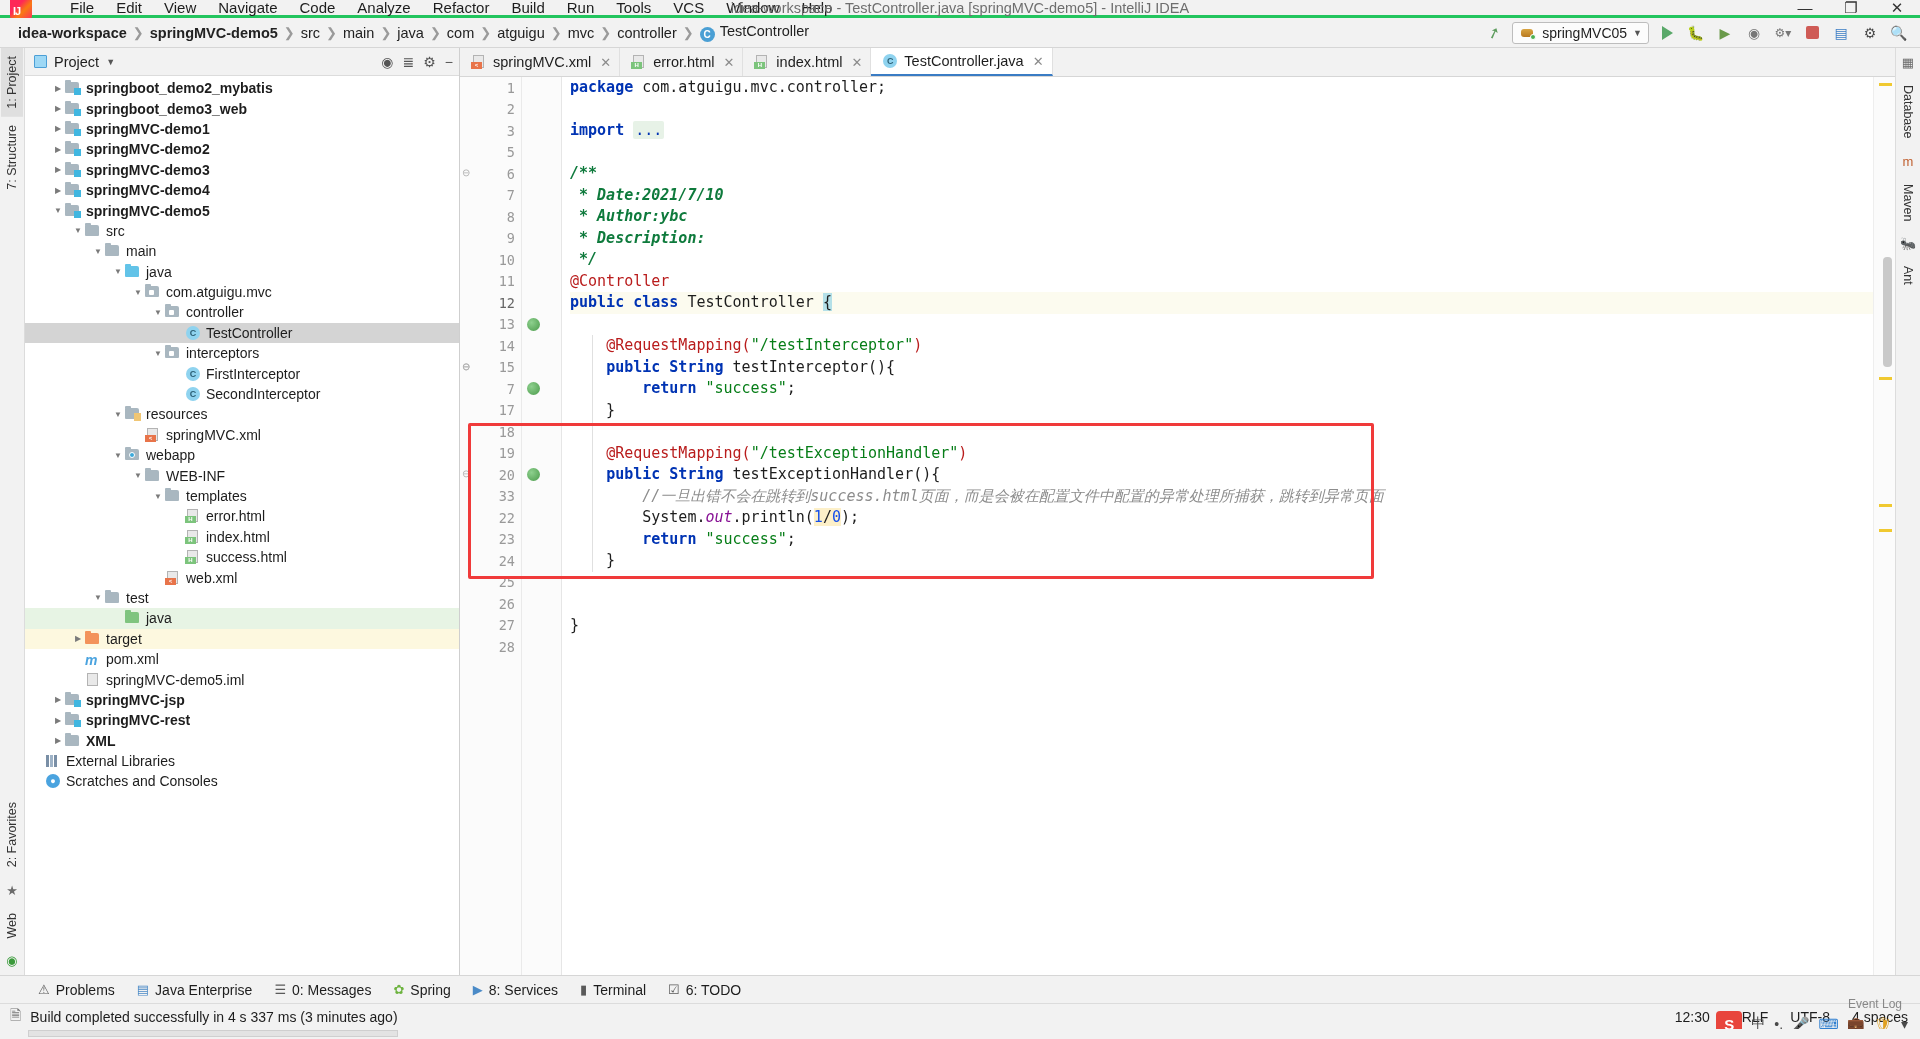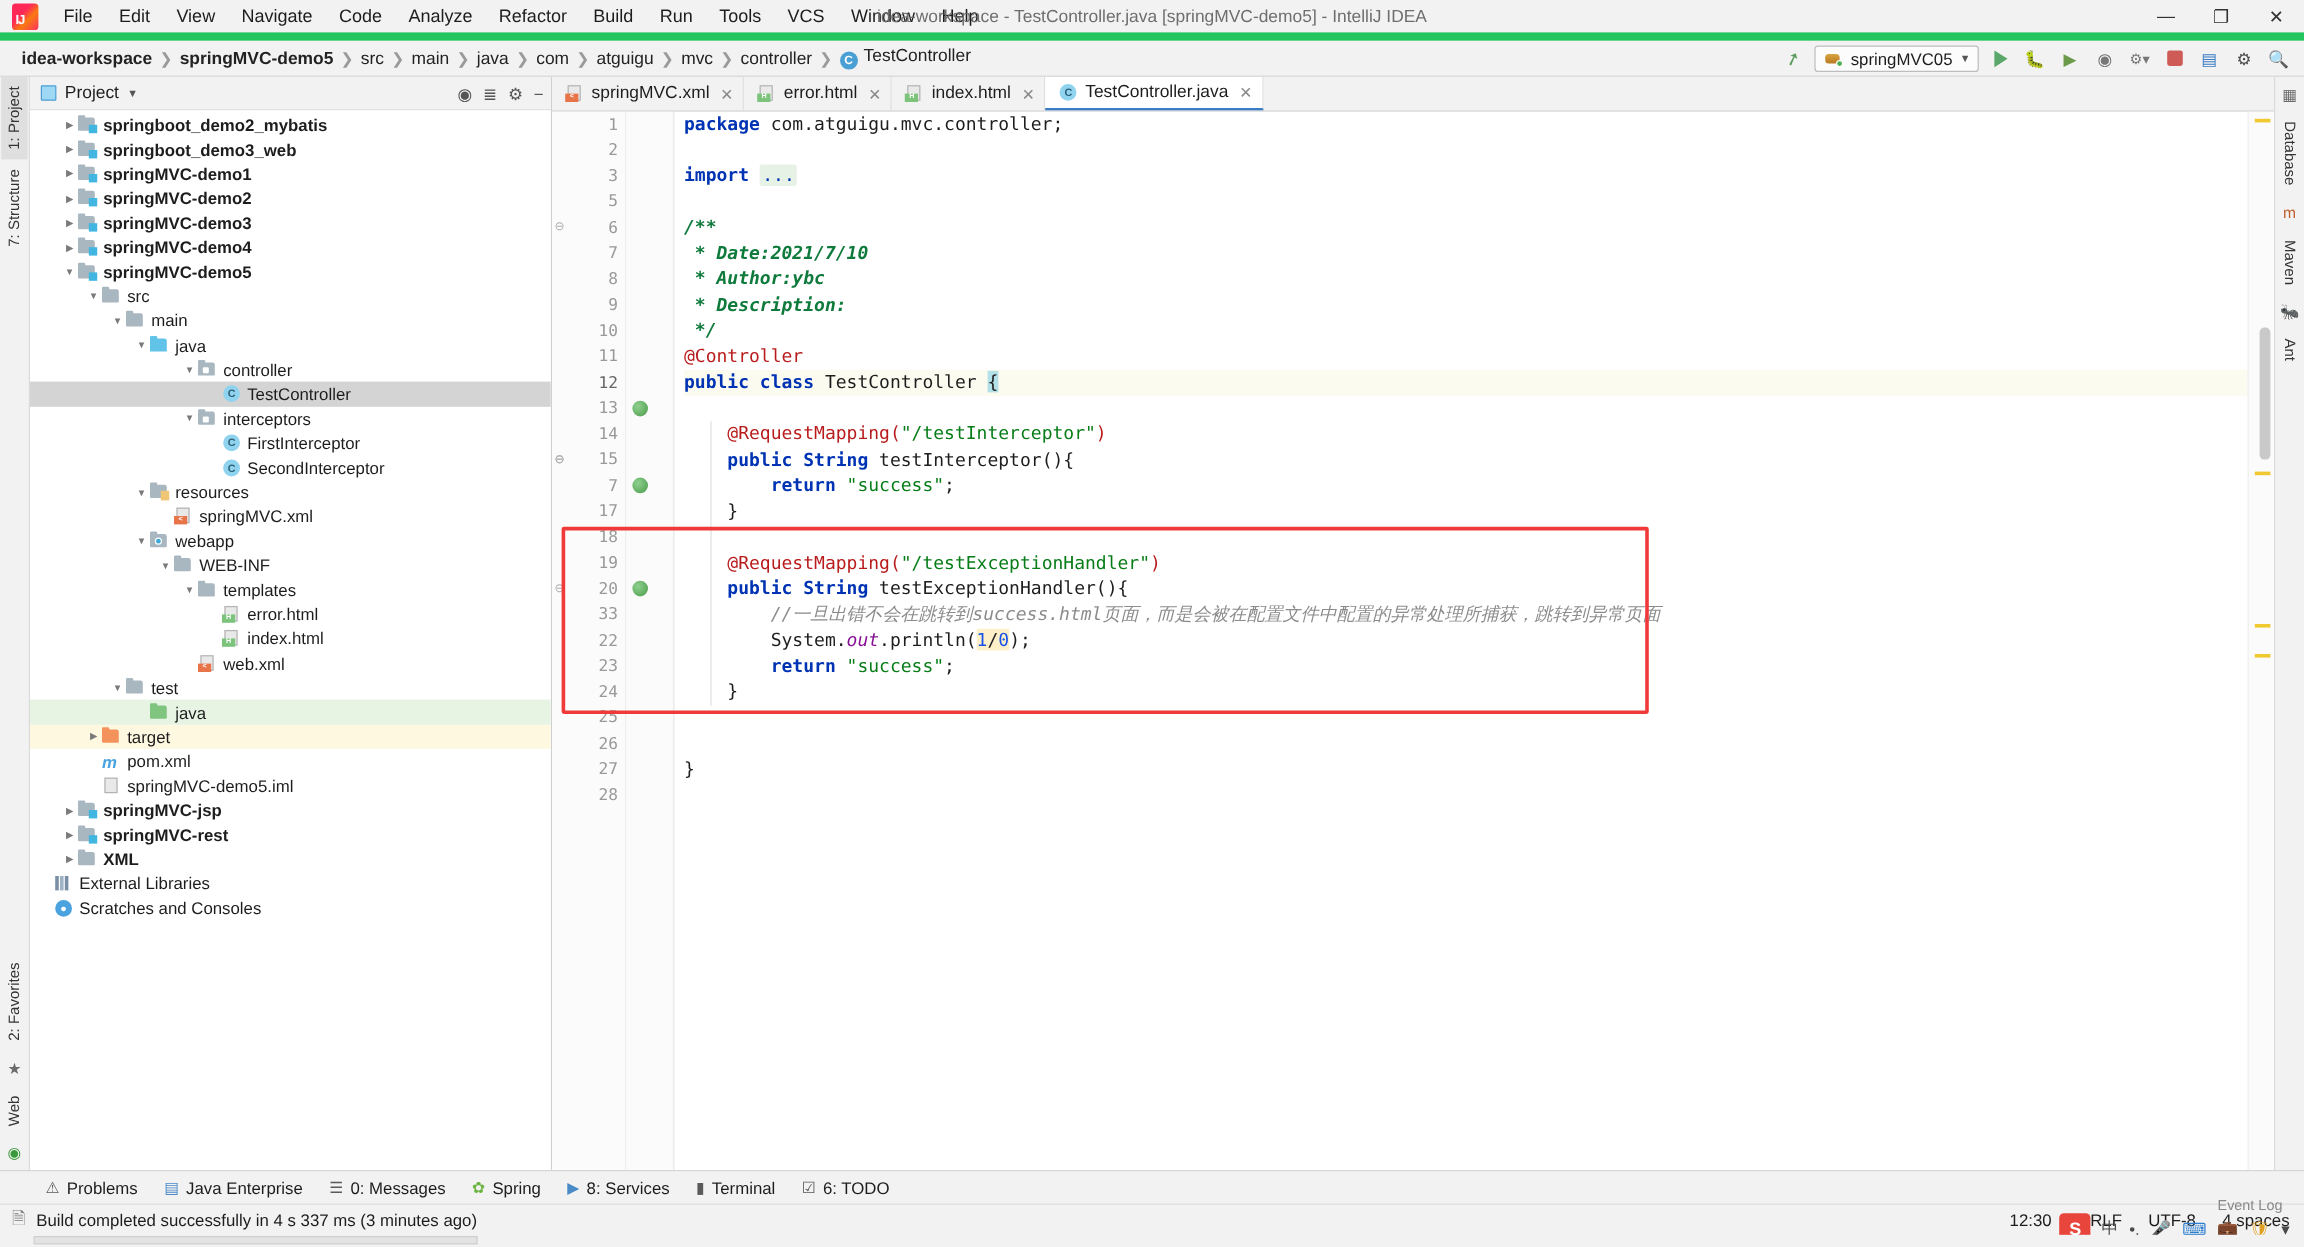--- a/index.html
+++ b/index.html
@@ -6,23 +6,23 @@
   body {
     width:1920px; height:1039px; overflow:hidden;
     font-family:"Liberation Sans", sans-serif;
     font-size:15px; color:#1d1d1d; background:#f2f2f2;
     -webkit-font-smoothing:antialiased;
   }
   .app { width:1920px; height:1039px; display:flex; flex-direction:column; background:#f2f2f2; }
 
   
   .titlebar {
-    height:34px; display:flex; align-items:center;
-    background:#f2f2f2; border-bottom:7px solid #22c55e;
-    position:relative; flex:none;
+    height:18px; display:flex; align-items:center;
+    background:#f2f2f2; border-bottom:3px solid #22c55e;
+    position:relative; flex:none;gap:17px;
   }
   .logo { width:22px; height:22px; margin:0 10px 0 10px; position:relative; flex:none; }
   .logo .sq { position:absolute; inset:0; border-radius:3px;
     background:linear-gradient(135deg,#fe2857 0%,#fe2857 38%,#f97a12 62%,#fe315d 100%); }
   .logo .ij { position:absolute; left:3px; bottom:2px; color:#fff; font-size:11px;
     font-weight:bold; font-family:"Liberation Sans",sans-serif; letter-spacing:-1px;}
   .menubar { display:flex; align-items:center; gap:0px; }
   .menubar .mi {
     padding:3px 11px; font-size:15px; color:#1d1d1d; cursor:default; white-space:nowrap;
   }
@@ -385,20 +385,29 @@
           </div>
           <div class="row">
             <span style="width:86px;flex:none"></span>
             <span class="arrow down"></span>
             <span class="ic ic-src">
               <span class="f"></span>
             </span>
             <span class="lbl">java</span>
           </div>
           <div class="row">
+            <span style="width:106px;flex:none"></span>
+            <span class="arrow down"></span>
+            <span class="ic ic-pkg">
+              <span class="f"></span>
+              <span class="d"></span>
+            </span>
+            <span class="lbl">com.atguigu.mvc</span>
+          </div>
+          <div class="row">
             <span style="width:126px;flex:none"></span>
             <span class="arrow down"></span>
             <span class="ic ic-pkg">
               <span class="f"></span>
               <span class="d"></span>
             </span>
             <span class="lbl">controller</span>
           </div>
           <div class="row sel">
             <span style="width:146px;flex:none"></span>
@@ -486,20 +495,29 @@
             <span class="lbl">error.html</span>
           </div>
           <div class="row">
             <span style="width:146px;flex:none"></span>
             <span class="arrow "></span>
             <span class="ic ic-file">
               <span class="p"></span>
               <span class="tag tag-h">H</span>
             </span>
             <span class="lbl">index.html</span>
+          </div>
+          <div class="row">
+            <span style="width:146px;flex:none"></span>
+            <span class="arrow "></span>
+            <span class="ic ic-file">
+              <span class="p"></span>
+              <span class="tag tag-h">H</span>
+            </span>
+            <span class="lbl">success.html</span>
           </div>
           <div class="row">
             <span style="width:126px;flex:none"></span>
             <span class="arrow "></span>
             <span class="ic ic-file">
               <span class="p"></span>
               <span class="tag tag-x">&lt;</span>
             </span>
             <span class="lbl">web.xml</span>
           </div>

